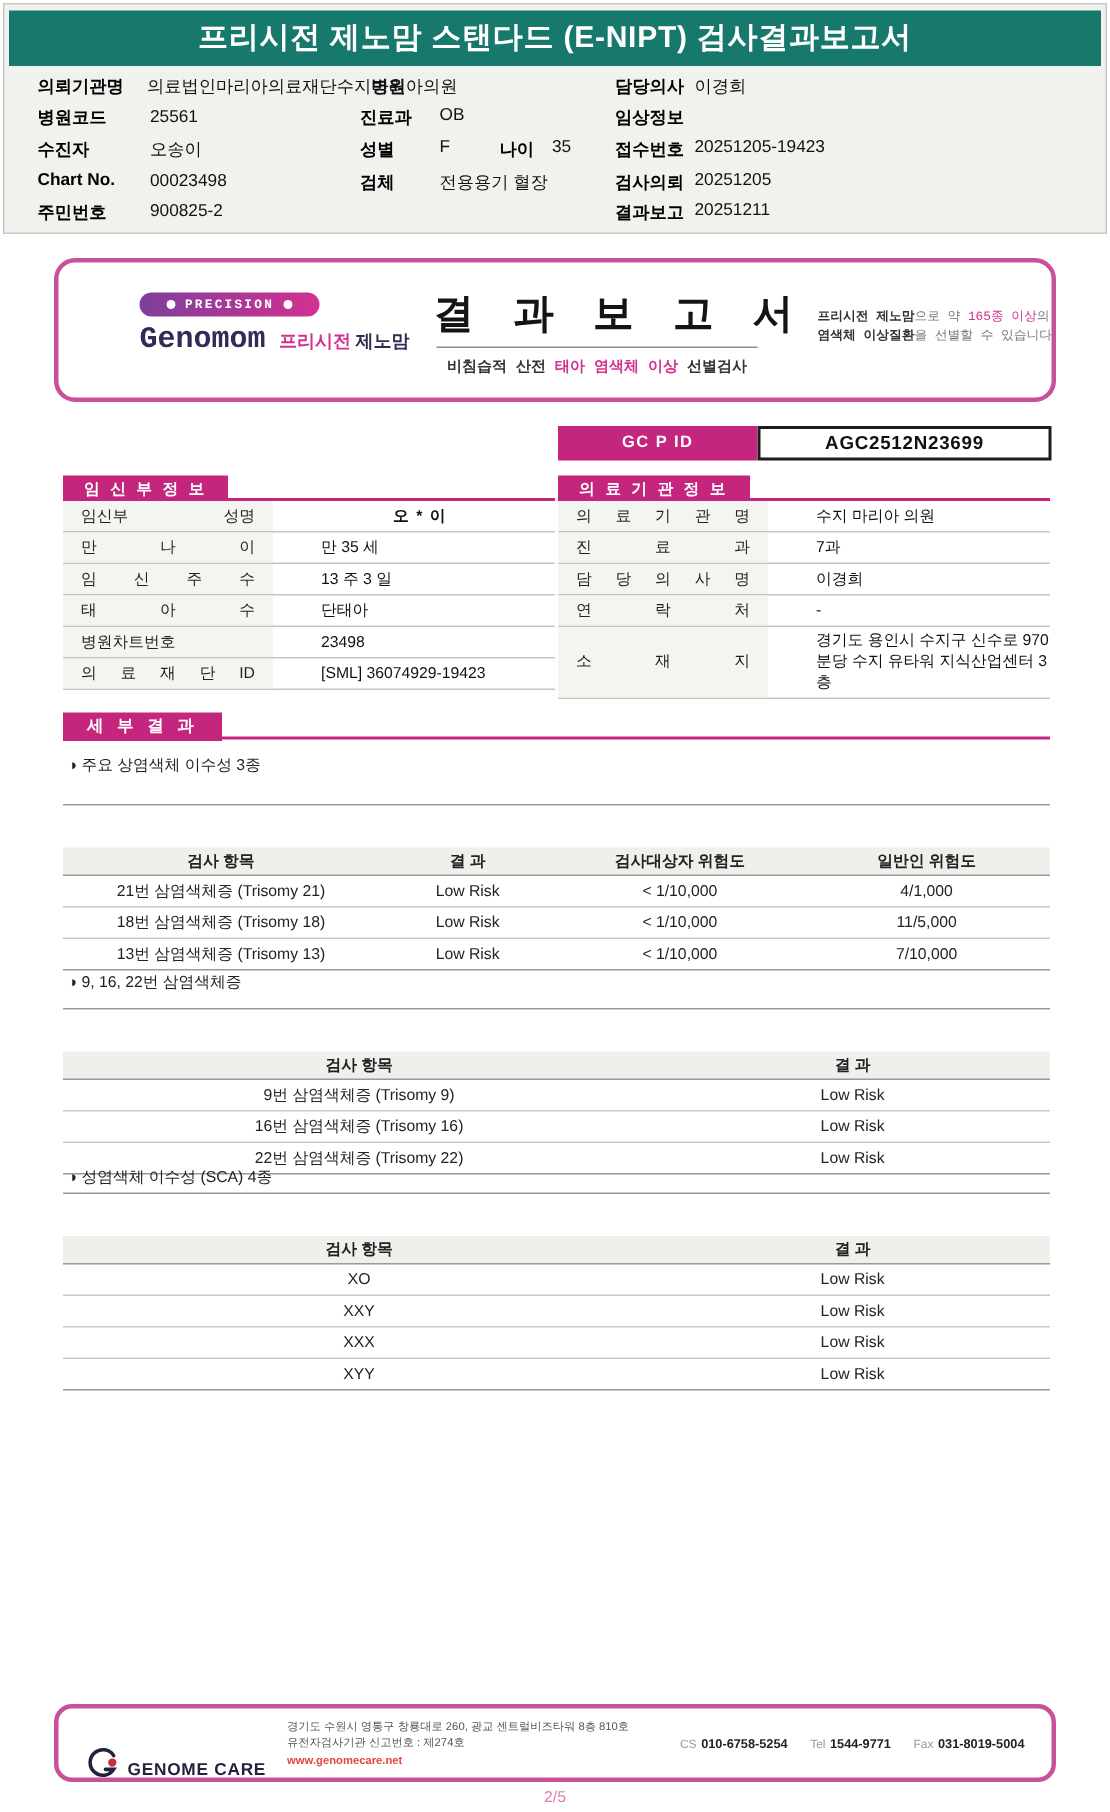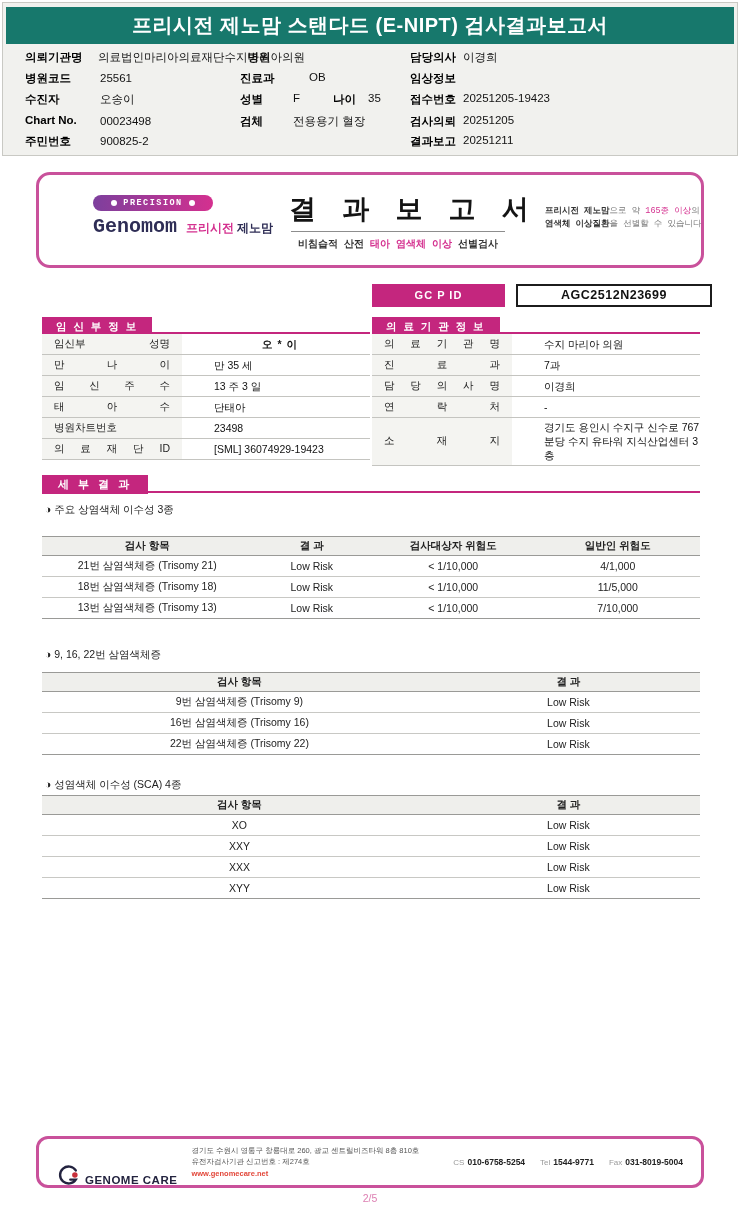--- a/index.html
+++ b/index.html
@@ -32,21 +32,21 @@
   .kr-pink { color:#d4308f; } .kr-dark { color:#2e2d55; margin-left:3px; }
   .title-block { position:absolute; left:250px; top:16px; width:218px; text-align:center; }
   .doc-title { font-size:27px; font-weight:800; color:#141414; letter-spacing:5px; white-space:nowrap; }
   .title-rule { border-top:1.5px solid #8d8d8d; margin:4px 2px 5px; }
   .doc-subtitle { font-size:10px; color:#333; font-weight:bold; white-space:nowrap; }
   .hl-pink { color:#d4308f; }
   .tagline { position:absolute; left:506px; top:30px; font-size:8.5px; color:#777; line-height:1.55; white-space:nowrap; }
   .tg-b { color:#333; font-weight:bold; } .tg-p { color:#d4308f; }
 
   
-  .gcpid-row { position:absolute; left:372px; top:284px; display:flex; height:23px;gap:11px; }
+  .gcpid-row { position:absolute; left:372px; top:284px; display:flex; height:23px; }
   .gcpid-label { width:133px; background:#c4267e; color:#fff; font-weight:bold; font-size:11px;
     text-align:center; line-height:23px; letter-spacing:1px; }
   .gcpid-value { width:196px; border:2px solid #1c1c1c; background:#fff; font-weight:bold;
     font-size:12.5px; text-align:center; line-height:19px; letter-spacing:0.5px; color:#111; }
 
   
   .itable { position:absolute; top:316px; width:328px; }
   .itable.left { left:42px; } .itable.right { left:372px; }
   .sec-bar { height:18px; border-bottom:2px solid #c4267e; }
   .sec-tag { display:inline-block; background:#c4267e; color:#fff; font-size:10.5px; font-weight:bold;
@@ -56,21 +56,21 @@
   .irow .k span { width:100%; text-align:justify; text-align-last:justify; }
   .irow .v { display:flex; align-items:center; padding:2px 0 2px 14px; color:#111; line-height:1.35; }
   .v-bold { font-weight:bold; letter-spacing:1px;margin-left:48px; }
 
   
   .detail-head { position:absolute; left:42px; top:474px; width:658px; border-bottom:2.5px solid #c4267e; height:19px; }
   .detail-head .sec-tag { height:19px; line-height:19px; letter-spacing:3px; padding:0 16px; font-size:11px; }
   .bullet-line { position:absolute; left:45px; font-size:10.5px; color:#222; white-space:nowrap; }
   .rtable { position:absolute; left:42px; width:658px; border-top:1px solid #9a9a97; font-size:10.5px; }
   .rhead { display:flex; background:#efefec; border-bottom:1px solid #9a9a97; height:19px;
-    align-items:center; font-weight:bold; color:#222; }
+    align-items:center; font-weight:bold; color:#222;margin-top:28px; }
   .rrow { display:flex; height:21px; align-items:center; border-bottom:1px solid #c8c8c4; color:#222; }
   .rrow:last-child { border-bottom:1px solid #9a9a97; }
   .c1{width:32%; text-align:center;} .c2{width:18%; text-align:center;}
   .c3{width:25%; text-align:center;} .c4{width:25%; text-align:center;}
   .w1{width:60%; text-align:center;} .w2{width:40%; text-align:center;}
 
   
   .footer-box { position:absolute; left:36px; top:1136px; width:668px; height:52px;
     border:3px solid #c9519b; border-radius:12px; background:#fff;
     display:flex; align-items:center; padding:0 18px; }
@@ -102,21 +102,21 @@
       <span class="fld lbl" style="left:22px; top:48px;"><span class="jw">수진자</span></span>
       <span class="fld" style="left:97px; top:48px;">오송이</span>
 
       <span class="fld lbl" style="left:22px; top:70px;">Chart No.</span>
       <span class="fld" style="left:97px; top:71px;">00023498</span>
 
       <span class="fld lbl" style="left:22px; top:90px;"><span class="jw">주민번호</span></span>
       <span class="fld" style="left:97px; top:91px;">900825-2</span>
 
       <span class="fld lbl" style="left:237px; top:27px;">진료과</span>
-      <span class="fld" style="left:290px; top:27px;margin-left:16px;">OB</span>
+      <span class="fld" style="left:290px; top:27px;">OB</span>
 
       <span class="fld lbl" style="left:237px; top:48px;">성별</span>
       <span class="fld" style="left:290px; top:48px;">F</span>
       <span class="fld lbl" style="left:330px; top:48px;">나이</span>
       <span class="fld" style="left:365px; top:48px;">35</span>
 
       <span class="fld lbl" style="left:237px; top:70px;">검체</span>
       <span class="fld" style="left:290px; top:70px;">전용용기 혈장</span>
 
       <span class="fld lbl" style="left:407px; top:6px;">담당의사</span>
@@ -227,21 +227,21 @@
     <div class="irow">
         <div class="k">
           <span>연 락 처</span>
         </div>
         <div class="v">-</div>
       </div>
     <div class="irow" style="min-height:40px;">
         <div class="k">
           <span>소 재 지</span>
         </div>
-        <div class="v" style="white-space:normal;">경기도 용인시 수지구 신수로 767 분당 수지 유타워 지식산업센터 3층</div>
+        <div class="v" style="white-space:normal;">경기도 용인시 수지구 신수로 970 분당 수지 유타워 지식산업센터 3층</div>
       </div>
   </div>
 
   <div class="detail-head">
     <span class="sec-tag">세 부 결 과</span>
   </div>
 
   <div class="bullet-line" style="top:503px;"><span>◑</span> <span>주요 상염색체 이수성 3종</span></div>
   <div class="rtable" style="top:536px;">
     <div class="rhead">

